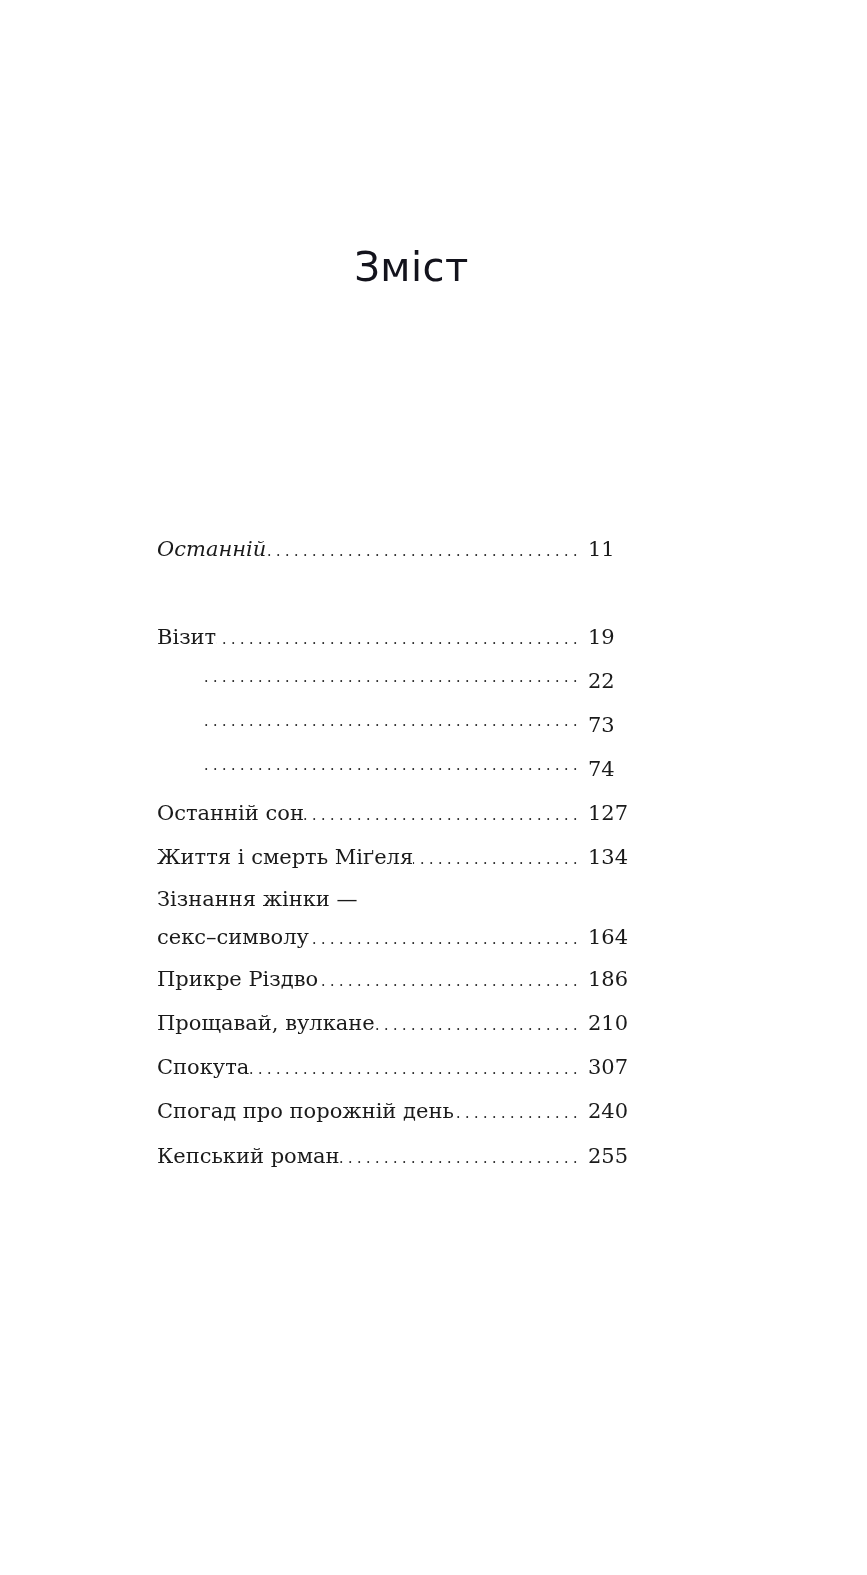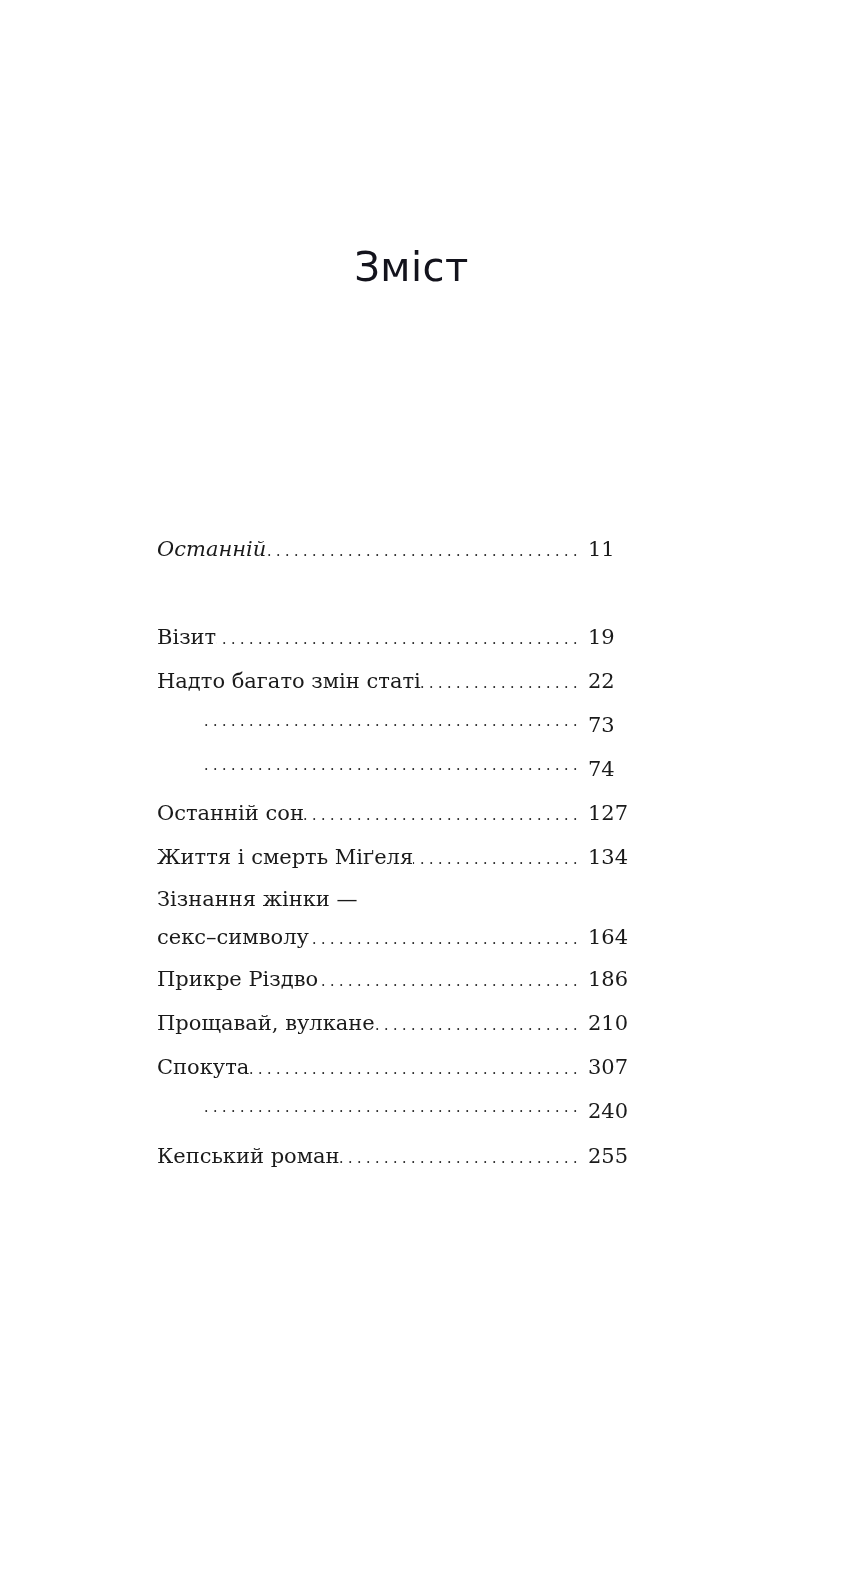--- a/index.html
+++ b/index.html
@@ -42,21 +42,20 @@
 
   <div class="row" style="top:625px">
     <span class="label">Візит</span>
     <span class="dots-wrap">
         <span>..........................................</span>
       </span>
     <span class="page">19</span>
   </div>
 
   <div class="row" style="top:669px">
-    <span class="label">Надто багато змін статі</span>
     <span class="dots-wrap">
         <span>..........................................</span>
       </span>
     <span class="page">22</span>
   </div>
 
   <div class="row" style="top:713px">
     <span class="dots-wrap">
         <span>..........................................</span>
       </span>
@@ -120,20 +119,21 @@
 
   <div class="row" style="top:1055px">
     <span class="label">Спокута</span>
     <span class="dots-wrap">
         <span>..........................................</span>
       </span>
     <span class="page">307</span>
   </div>
 
   <div class="row" style="top:1099px">
+    <span class="label">Спогад про порожній день</span>
     <span class="dots-wrap">
         <span>..........................................</span>
       </span>
     <span class="page">240</span>
   </div>
 
   <div class="row" style="top:1144px">
     <span class="label">Кепський роман</span>
     <span class="dots-wrap">
         <span>..........................................</span>

